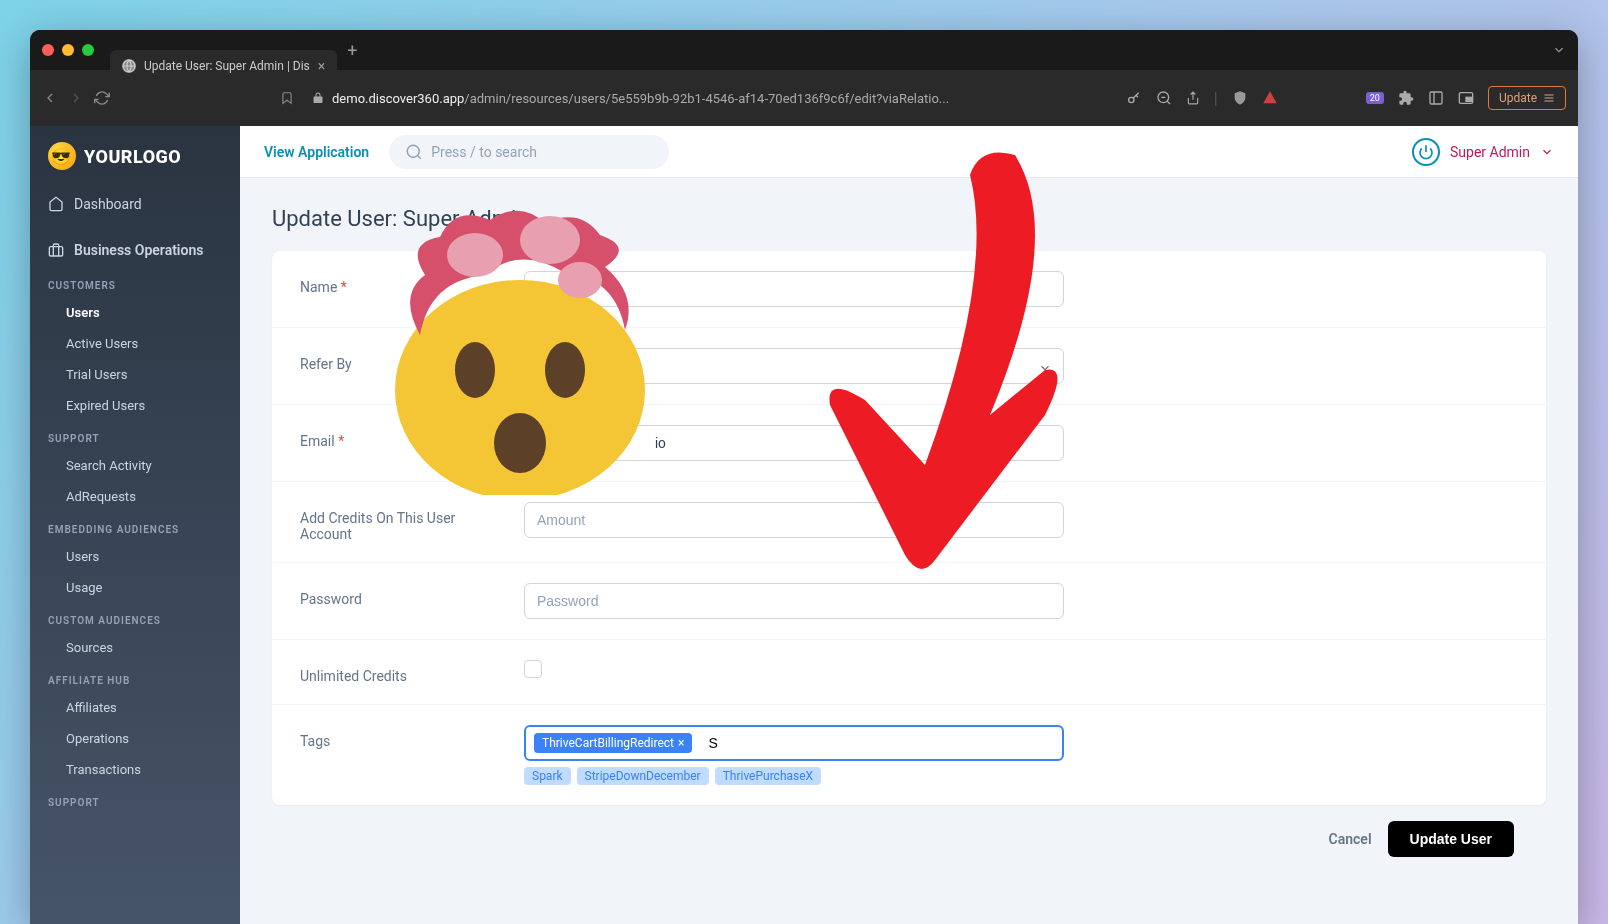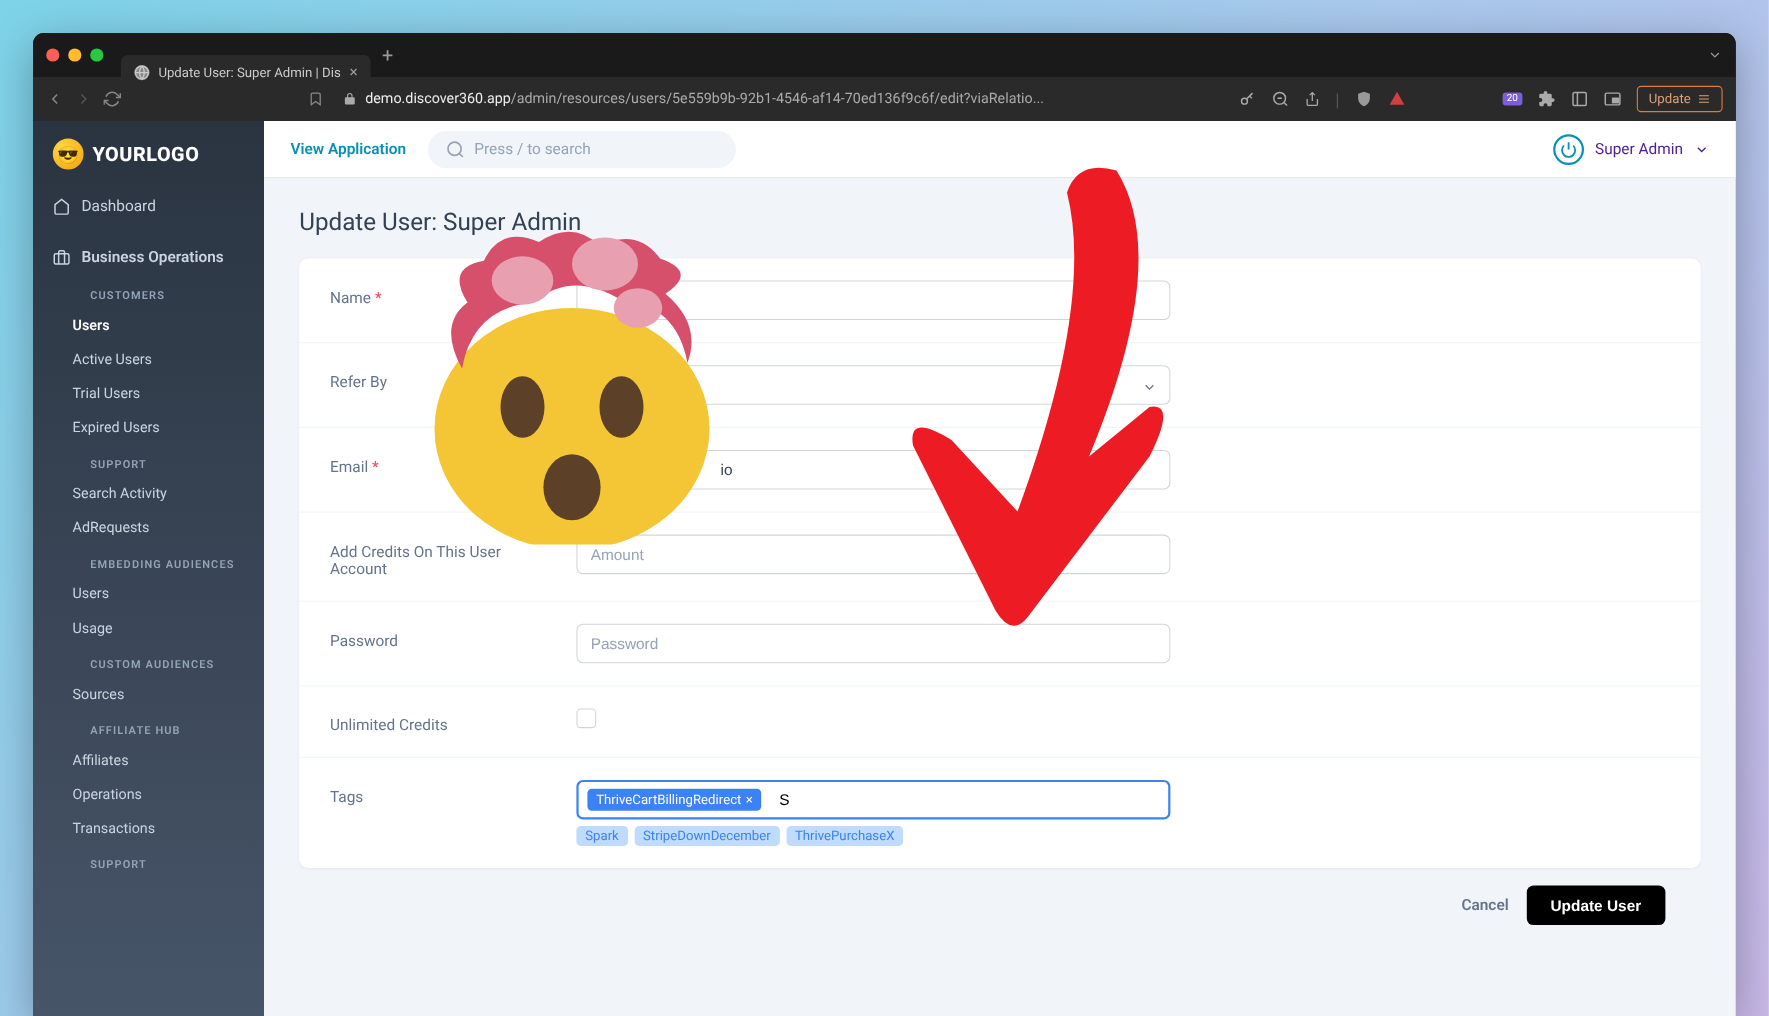--- a/index.html
+++ b/index.html
@@ -9,44 +9,44 @@
 .traffic-lights { display: flex; gap: 8px; margin-right: 16px; }
 .traffic-light { width: 12px; height: 12px; border-radius: 50%; }
 .tl-red { background: #ff5f57; }
 .tl-yellow { background: #febc2e; }
 .tl-green { background: #28c840; }
 .tab { display: flex; align-items: center; background: #2a2a2a; height: 32px; padding: 0 12px; border-radius: 6px 6px 0 0; gap: 8px; color: #ccc; font-size: 12px; max-width: 240px; margin-top: 32px; }
 .tab-favicon { width: 14px; height: 14px; background: #888; border-radius: 50%; display:flex;align-items:center;justify-content:center;font-size:9px;color:#222; }
 .tab-close { color: #999; font-size: 14px; cursor: pointer; }
 .new-tab { color: #999; font-size: 18px; margin-left: 10px; cursor: pointer; }
 .tab-menu { margin-left: auto; color: #999; cursor: pointer; }
-.address-bar { height: 40px; background: #2a2a2a; display: flex; align-items: center; padding: 0 12px; gap: 10px; }
+.address-bar { height: 56px; background: #2a2a2a; display: flex; align-items: center; padding: 0 12px; gap: 10px; }
 .nav-btn { color: #888; cursor: pointer; display:flex;align-items:center; }
 .nav-btn.disabled { color: #555; }
 .url-area { flex: 1; display: flex; align-items: center; gap: 8px; background: transparent; padding: 0 8px; }
 .url-lock { color: #aaa; }
 .url-text { color: #aaa; font-size: 13px; white-space: nowrap; overflow: hidden; text-overflow: ellipsis; }
 .url-domain { color: #eee; }
 .toolbar-icons { display: flex; gap: 14px; align-items: center; color: #aaa; }
 .toolbar-icon { cursor: pointer; display:flex;align-items:center; }
 .update-btn { border: 1px solid #e07a3a; color: #e0a07a; padding: 4px 10px; border-radius: 4px; font-size: 12px; display: flex; align-items: center; gap: 6px; }
 .ext-badge { background: #7b5fd9; color: white; font-size: 9px; padding: 1px 4px; border-radius: 3px; position: relative; }
 .app-content { height: calc(100% - 80px); display: flex; background: #fff; }
 .sidebar { width: 210px; background: linear-gradient(180deg, #2a3441 0%, #475569 100%); color: #cbd5e1; display: flex; flex-direction: column; overflow-y: auto; }
 .logo-area { padding: 16px 18px; display: flex; align-items: center; gap: 8px; color: white; font-weight: 800; font-size: 18px; letter-spacing: 0.5px; }
 .logo-emoji { width: 28px; height: 28px; border-radius: 50%; background: radial-gradient(circle at 30% 30%, #ffd93d, #f4a011); display:flex;align-items:center;justify-content:center;font-size:16px; }
 .sidebar-item { padding: 10px 18px; display: flex; align-items: center; gap: 10px; cursor: pointer; font-size: 14px; }
-.sidebar-section-header { padding: 12px 18px 6px; font-size: 10px; font-weight: 600; letter-spacing: 1px; color: #94a3b8; margin-left: 34px; }
+.sidebar-section-header { padding: 12px 18px 6px; font-size: 10px; font-weight: 600; letter-spacing: 1px; color: #94a3b8; }
 .sidebar-subitem { padding: 8px 18px 8px 36px; font-size: 13px; color: #cbd5e1; cursor: pointer; }
 .sidebar-subitem.active { color: white; font-weight: 600; }
 .main-area { flex: 1; display: flex; flex-direction: column; background: #f1f5f9; overflow: hidden; }
 .top-bar { height: 52px; background: white; display: flex; align-items: center; padding: 0 24px; gap: 20px; border-bottom: 1px solid #e5e7eb; }
 .view-app { color: #0891b2; font-weight: 600; font-size: 14px; cursor: pointer; }
 .search-box { background: #f1f5f9; border-radius: 24px; padding: 8px 16px; display: flex; align-items: center; gap: 8px; width: 280px; color: #94a3b8; font-size: 14px; }
-.user-menu-top { margin-left: auto; display: flex; align-items: center; gap: 10px; color: #4c1d95; font-size: 14px; cursor: pointer; }
+.user-menu-top { margin-left: auto; display: flex; align-items: center; gap: 10px; color: #be185d; font-size: 14px; cursor: pointer; }
 .user-avatar-icon { width: 28px; height: 28px; border-radius: 50%; border: 2px solid #0891b2; display:flex;align-items:center;justify-content:center; }
 .content-scroll { flex: 1; overflow-y: auto; padding: 28px 32px; }
 .page-title { font-size: 22px; color: #334155; font-weight: 400; margin-bottom: 20px; }
 .form-card { background: white; border-radius: 8px; box-shadow: 0 1px 3px rgba(0,0,0,0.05); }
 .form-row { display: flex; align-items: flex-start; padding: 20px 28px; border-bottom: 1px solid #f1f5f9; gap: 24px; }
 .form-row:last-child { border-bottom: none; }
 .form-label { width: 200px; color: #64748b; font-size: 14px; padding-top: 8px; }
 .required { color: #ef4444; }
 .form-field { flex: 1; max-width: 540px; }
 .form-input { width: 100%; border: 1px solid #d1d5db; border-radius: 6px; padding: 9px 12px; font-size: 14px; color: #334155; }

